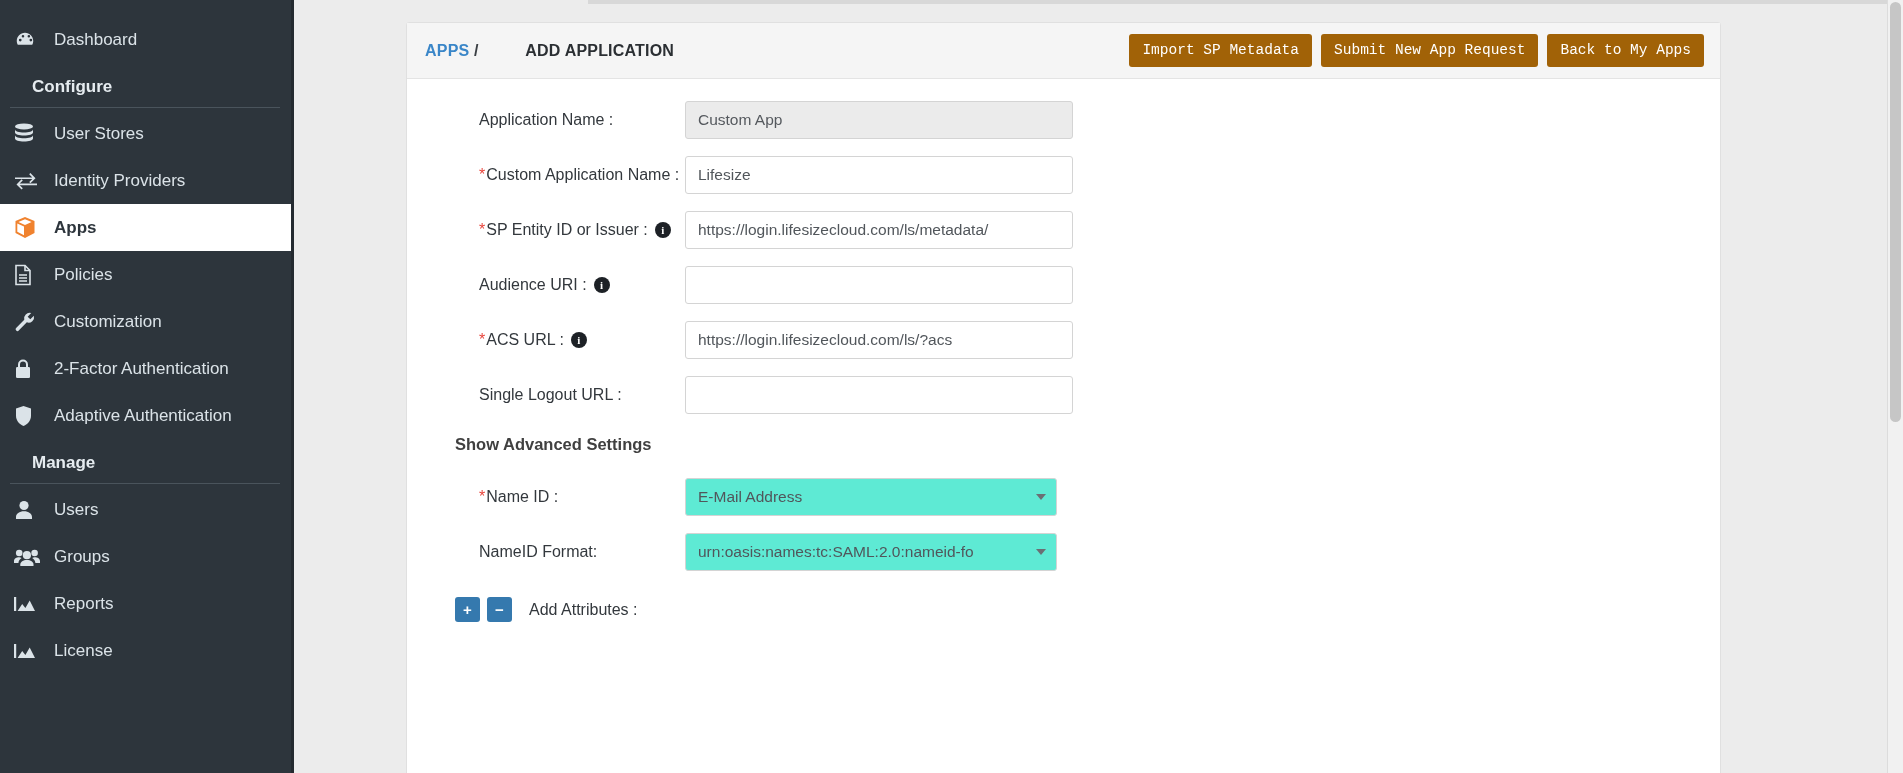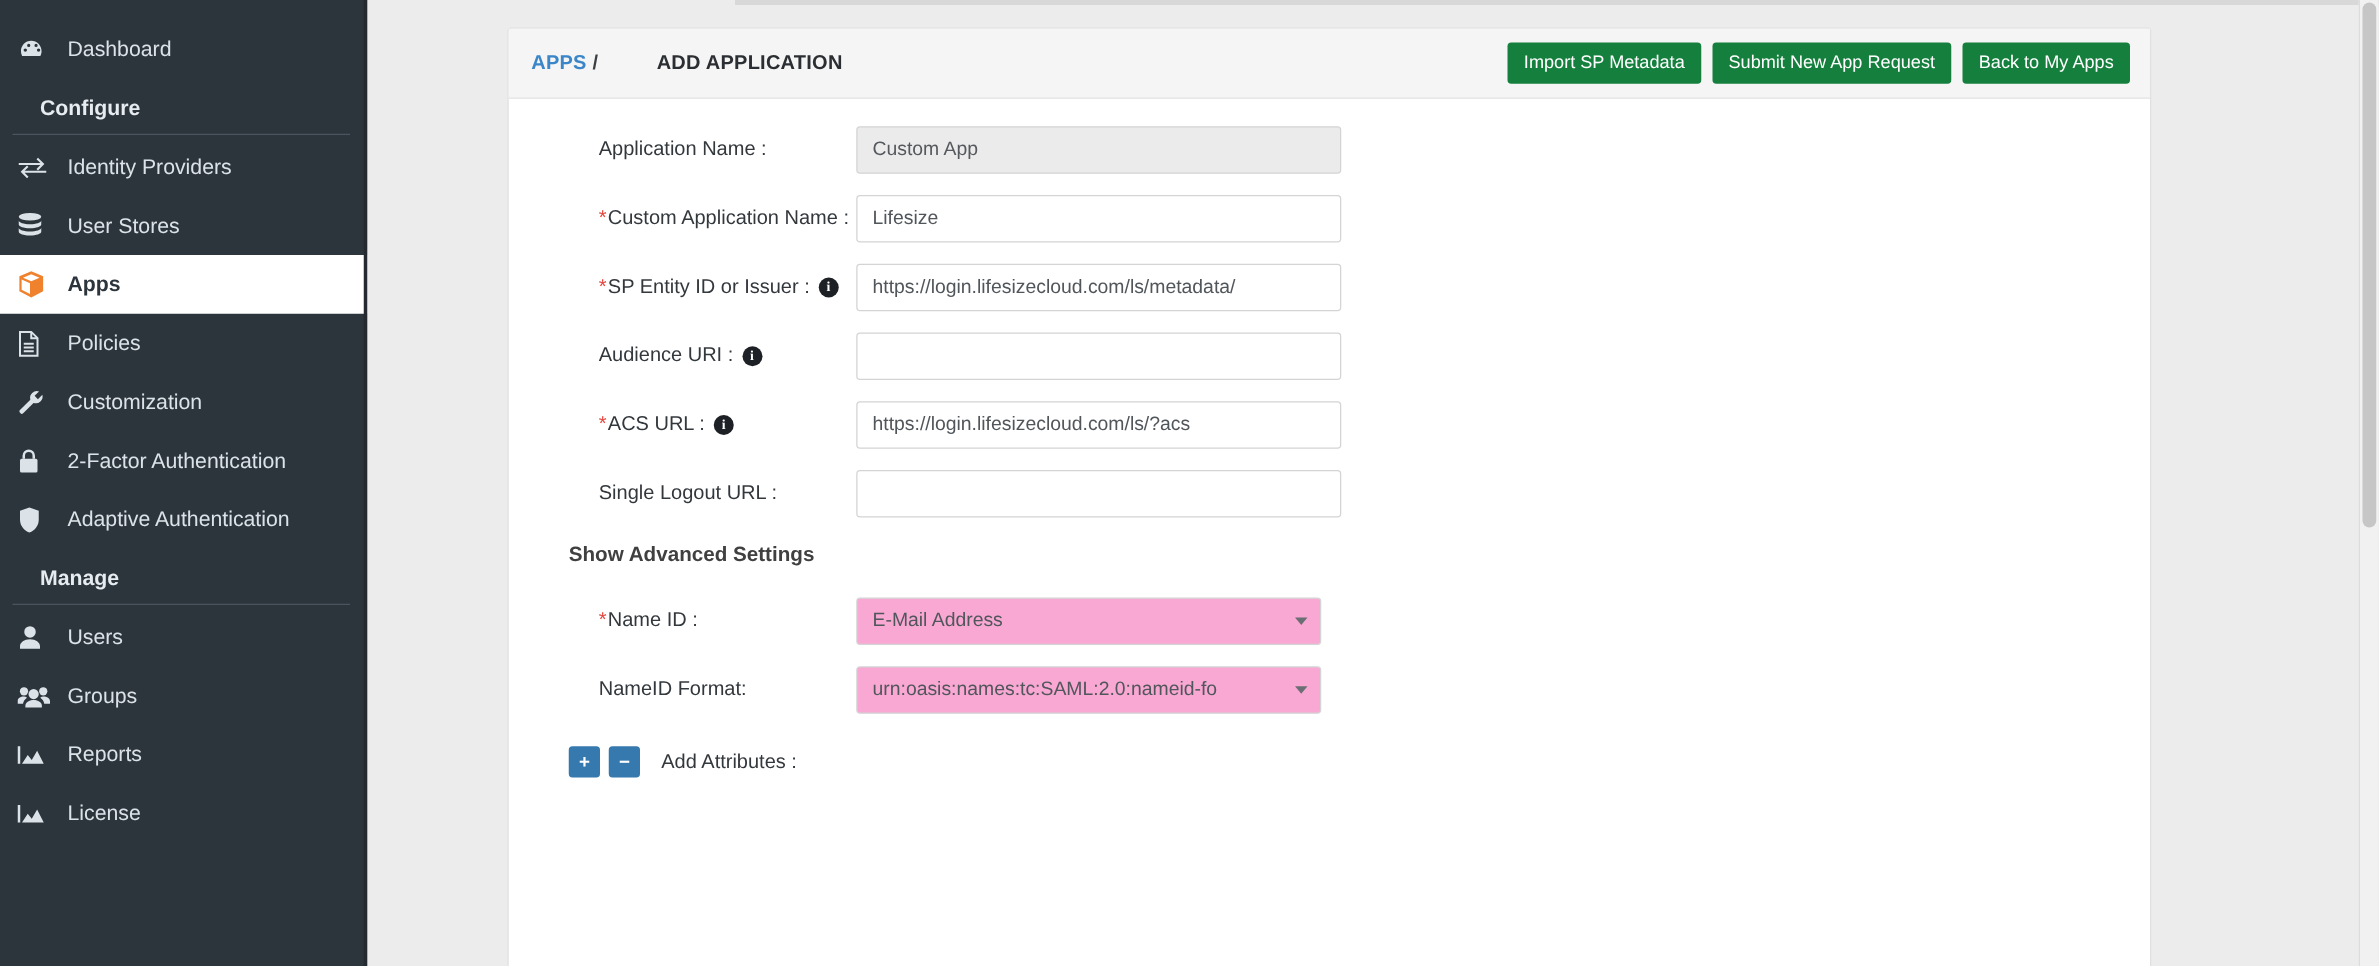--- a/index.html
+++ b/index.html
@@ -103,26 +103,26 @@
     letter-spacing: 0.2px;
     color: #3b3f44;
     white-space: nowrap;
   }
   #breadcrumb .bc-link { color: #3a86c8; }
   #breadcrumb .bc-sep { color: #3b3f44; }
   #breadcrumb .bc-cur { color: #2b2f33; margin-left: 42px; }
 
   #header-actions { display: flex; gap: 9px; }
   .btn-blue {
-    background: #15803d;
+    background: #a16207;
     color: #ffffff;
     border: none;
     border-radius: 3px;
     font-size: 14.5px;
-    font-family: Liberation Sans, sans-serif;
+    font-family: Liberation Mono, monospace;
     padding: 0 13px;
     height: 33px;
     line-height: 33px;
     cursor: pointer;
     white-space: nowrap;
   }
 
   
   #form { padding: 22px 0 0 0; }
 
@@ -180,21 +180,21 @@
     background: #ebebeb;
     color: #55595e;
   }
 
   .select-wrap { position: relative; width: 372px; }
   .select-field {
     width: 372px;
     height: 38px;
     border: 1px solid #d4d4d4;
     border-radius: 3px;
-    background: #f9a8d4;
+    background: #5eead4;
     font-size: 15.5px;
     font-family: "Liberation Sans", sans-serif;
     color: #51565b;
     padding: 0 30px 0 12px;
     display: flex;
     align-items: center;
     overflow: hidden;
     white-space: nowrap;
     cursor: pointer;
   }
@@ -285,39 +285,39 @@
       </span>
       <span class="lbl">Dashboard</span>
     </div>
 
     <div class="nav-section-wrap">
       <div class="nav-section">Configure</div>
     </div>
 
     <div class="nav-item">
       <span class="ico">
+        <svg width="20" height="22" viewBox="0 0 20 22" fill="currentColor">
+          <ellipse cx="10" cy="3.4" rx="9" ry="3"></ellipse>
+          <path d="M1 6.4c0 1.7 4 3 9 3s9-1.3 9-3v3.2c0 1.7-4 3-9 3s-9-1.3-9-3V6.4z"></path>
+          <path d="M1 12.2c0 1.7 4 3 9 3s9-1.3 9-3v3.2c0 1.7-4 3-9 3s-9-1.3-9-3v-3.2z"></path>
+        </svg>
+      </span>
+      <span class="lbl">User Stores</span>
+    </div>
+
+    <div class="nav-item">
+      <span class="ico">
         <svg width="24" height="20" viewBox="0 0 24 20" fill="currentColor">
           <path d="M2 6h16l-4-4 1.4-1.4L22 7l-6.6 6.4L14 12l4-4H2V6z" opacity="0"></path>
           <path d="M1 6.4h17.3l-3.1-3.1 1.2-1.2 5.1 5.1-5.1 5.1-1.2-1.2 3.1-3.1H1V6.4z"></path>
           <path d="M23 13.6H5.7l3.1 3.1-1.2 1.2L2.5 12.8l5.1-5.1 1.2 1.2-3.1 3.1H23v1.6z" opacity="0"></path>
           <path d="M23 14.2H5.7l3.1 3.1-1.2 1.2-5.1-5.1 5.1-5.1 1.2 1.2-3.1 3.1H23v1.6z"></path>
         </svg>
       </span>
       <span class="lbl">Identity Providers</span>
-    </div>
-
-    <div class="nav-item">
-      <span class="ico">
-        <svg width="20" height="22" viewBox="0 0 20 22" fill="currentColor">
-          <ellipse cx="10" cy="3.4" rx="9" ry="3"></ellipse>
-          <path d="M1 6.4c0 1.7 4 3 9 3s9-1.3 9-3v3.2c0 1.7-4 3-9 3s-9-1.3-9-3V6.4z"></path>
-          <path d="M1 12.2c0 1.7 4 3 9 3s9-1.3 9-3v3.2c0 1.7-4 3-9 3s-9-1.3-9-3v-3.2z"></path>
-        </svg>
-      </span>
-      <span class="lbl">User Stores</span>
     </div>
 
     <div class="nav-item active">
       <span class="ico">
         <svg width="22" height="23" viewBox="0 0 22 23" fill="currentColor">
           <path d="M11 1L1.5 5v12L11 22l9.5-5V5L11 1zm0 2.3l6.6 2.8L11 9 4.4 6.1 11 3.3zM3.3 7.6L10 10.5v8.7l-6.7-3.5V7.6z"></path>
         </svg>
       </span>
       <span class="lbl">Apps</span>
     </div>

